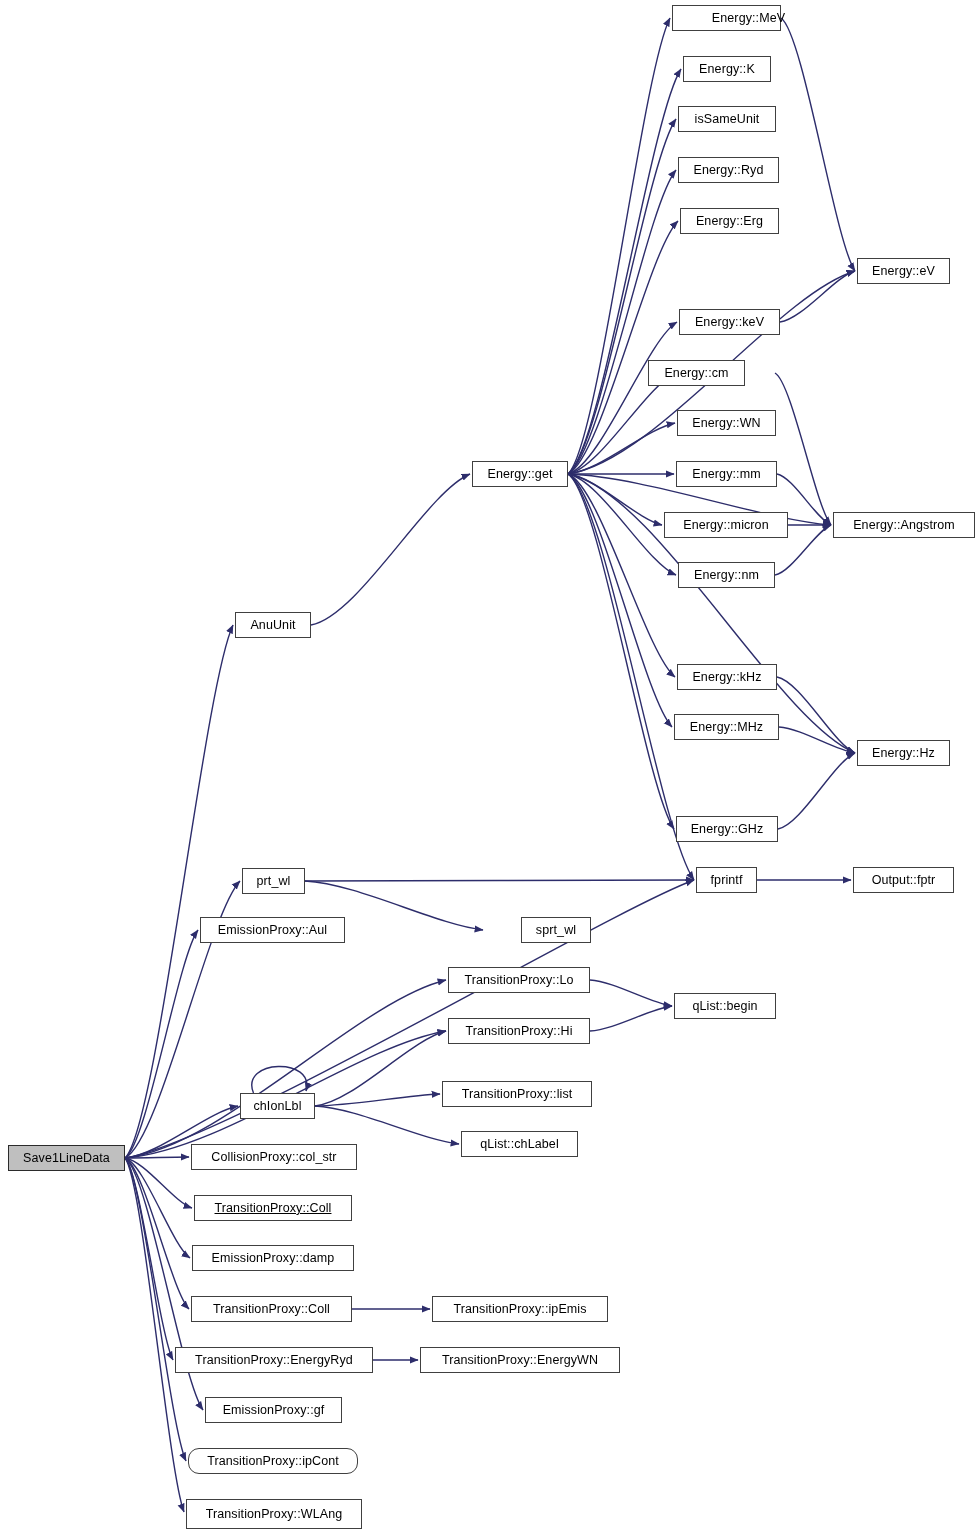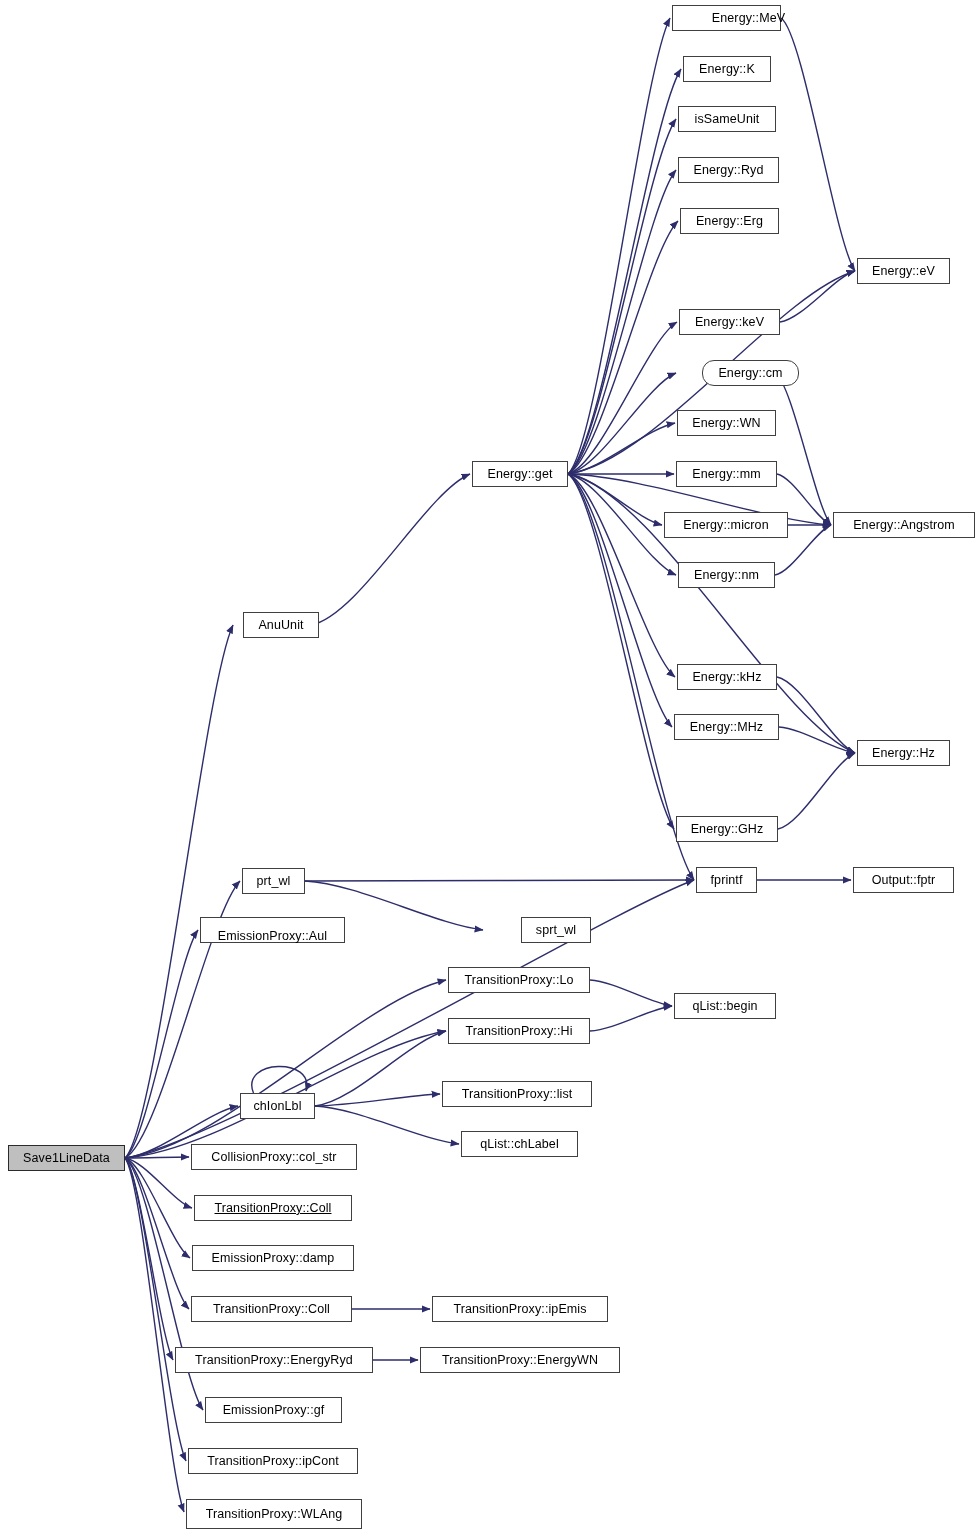--- a/index.html
+++ b/index.html
@@ -107,27 +107,27 @@
         <path d="M775,575 C791.94,572 815.6,531 831,525"></path>
         <path d="M777,677 C800.595,681.56 833.55,743.88 855,753"></path>
         <path d="M779,727 C801.99,728.56 834.1,749.88 855,753"></path>
         <path d="M778,829 C801.2925,824.44 833.825,762.12 855,753"></path>
         <path d="M757,880 C789.9,880 818.1,880 851,880"></path>
       </g>
   </svg>
 <div class="node root" style="left: 8px; top: 1145px; width: 117px; height: 26px;">
       <span>Save1LineData</span>
     </div>
-    <div class="node" style="left: 235px; top: 612px; width: 76px; height: 26px; margin-left: 8px;">
+    <div class="node" style="left: 235px; top: 612px; width: 76px; height: 26px;">
       <span>AnuUnit</span>
     </div>
     <div class="node" style="left: 242px; top: 868px; width: 63px; height: 26px;">
       <span>prt_wl</span>
     </div>
-    <div class="node" style="left: 200px; top: 917px; width: 145px; height: 26px; align-items: flex-end;">
+    <div class="node" style="left: 200px; top: 917px; width: 145px; height: 26px;">
       <span>EmissionProxy::Aul</span>
     </div>
     <div class="node" style="left: 240px; top: 1093px; width: 75px; height: 26px;">
       <span>chIonLbl</span>
     </div>
     <div class="node" style="left: 191px; top: 1144px; width: 166px; height: 26px;">
       <span>CollisionProxy::col_str</span>
     </div>
     <div class="node" style="left: 194px; top: 1195px; width: 158px; height: 26px; text-decoration: underline;">
       <span>TransitionProxy::Coll</span>
@@ -137,21 +137,21 @@
     </div>
     <div class="node" style="left: 191px; top: 1296px; width: 161px; height: 26px;">
       <span>TransitionProxy::Coll</span>
     </div>
     <div class="node" style="left: 175px; top: 1347px; width: 198px; height: 26px;">
       <span>TransitionProxy::EnergyRyd</span>
     </div>
     <div class="node" style="left: 205px; top: 1397px; width: 137px; height: 26px;">
       <span>EmissionProxy::gf</span>
     </div>
-    <div class="node" style="left: 188px; top: 1448px; width: 170px; height: 26px;">
+    <div class="node" style="left: 188px; top: 1448px; width: 170px; height: 26px; border-radius: 11px;">
       <span>TransitionProxy::ipCont</span>
     </div>
     <div class="node" style="left: 186px; top: 1499px; width: 176px; height: 30px; text-align: right;">
       <span>TransitionProxy::WLAng</span>
     </div>
     <div class="node" style="left: 472px; top: 461px; width: 96px; height: 26px;">
       <span>Energy::get</span>
     </div>
     <div class="node" style="left: 485px; top: 917px; width: 70px; height: 26px; margin-left: 36px;">
       <span>sprt_wl</span>
@@ -179,21 +179,21 @@
     </div>
     <div class="node" style="left: 678px; top: 157px; width: 101px; height: 26px;">
       <span>Energy::Ryd</span>
     </div>
     <div class="node" style="left: 680px; top: 208px; width: 99px; height: 26px; justify-content: center;">
       <span>Energy::Erg</span>
     </div>
     <div class="node" style="left: 679px; top: 309px; width: 101px; height: 26px;">
       <span>Energy::keV</span>
     </div>
-    <div class="node" style="left: 702px; top: 360px; width: 97px; height: 26px; border-radius: 12px;">
+    <div class="node" style="left: 648px; top: 360px; width: 97px; height: 26px;">
       <span>Energy::cm</span>
     </div>
     <div class="node" style="left: 677px; top: 410px; width: 99px; height: 26px;">
       <span>Energy::WN</span>
     </div>
     <div class="node" style="left: 676px; top: 461px; width: 101px; height: 26px;">
       <span>Energy::mm</span>
     </div>
     <div class="node" style="left: 664px; top: 512px; width: 124px; height: 26px;">
       <span>Energy::micron</span>

